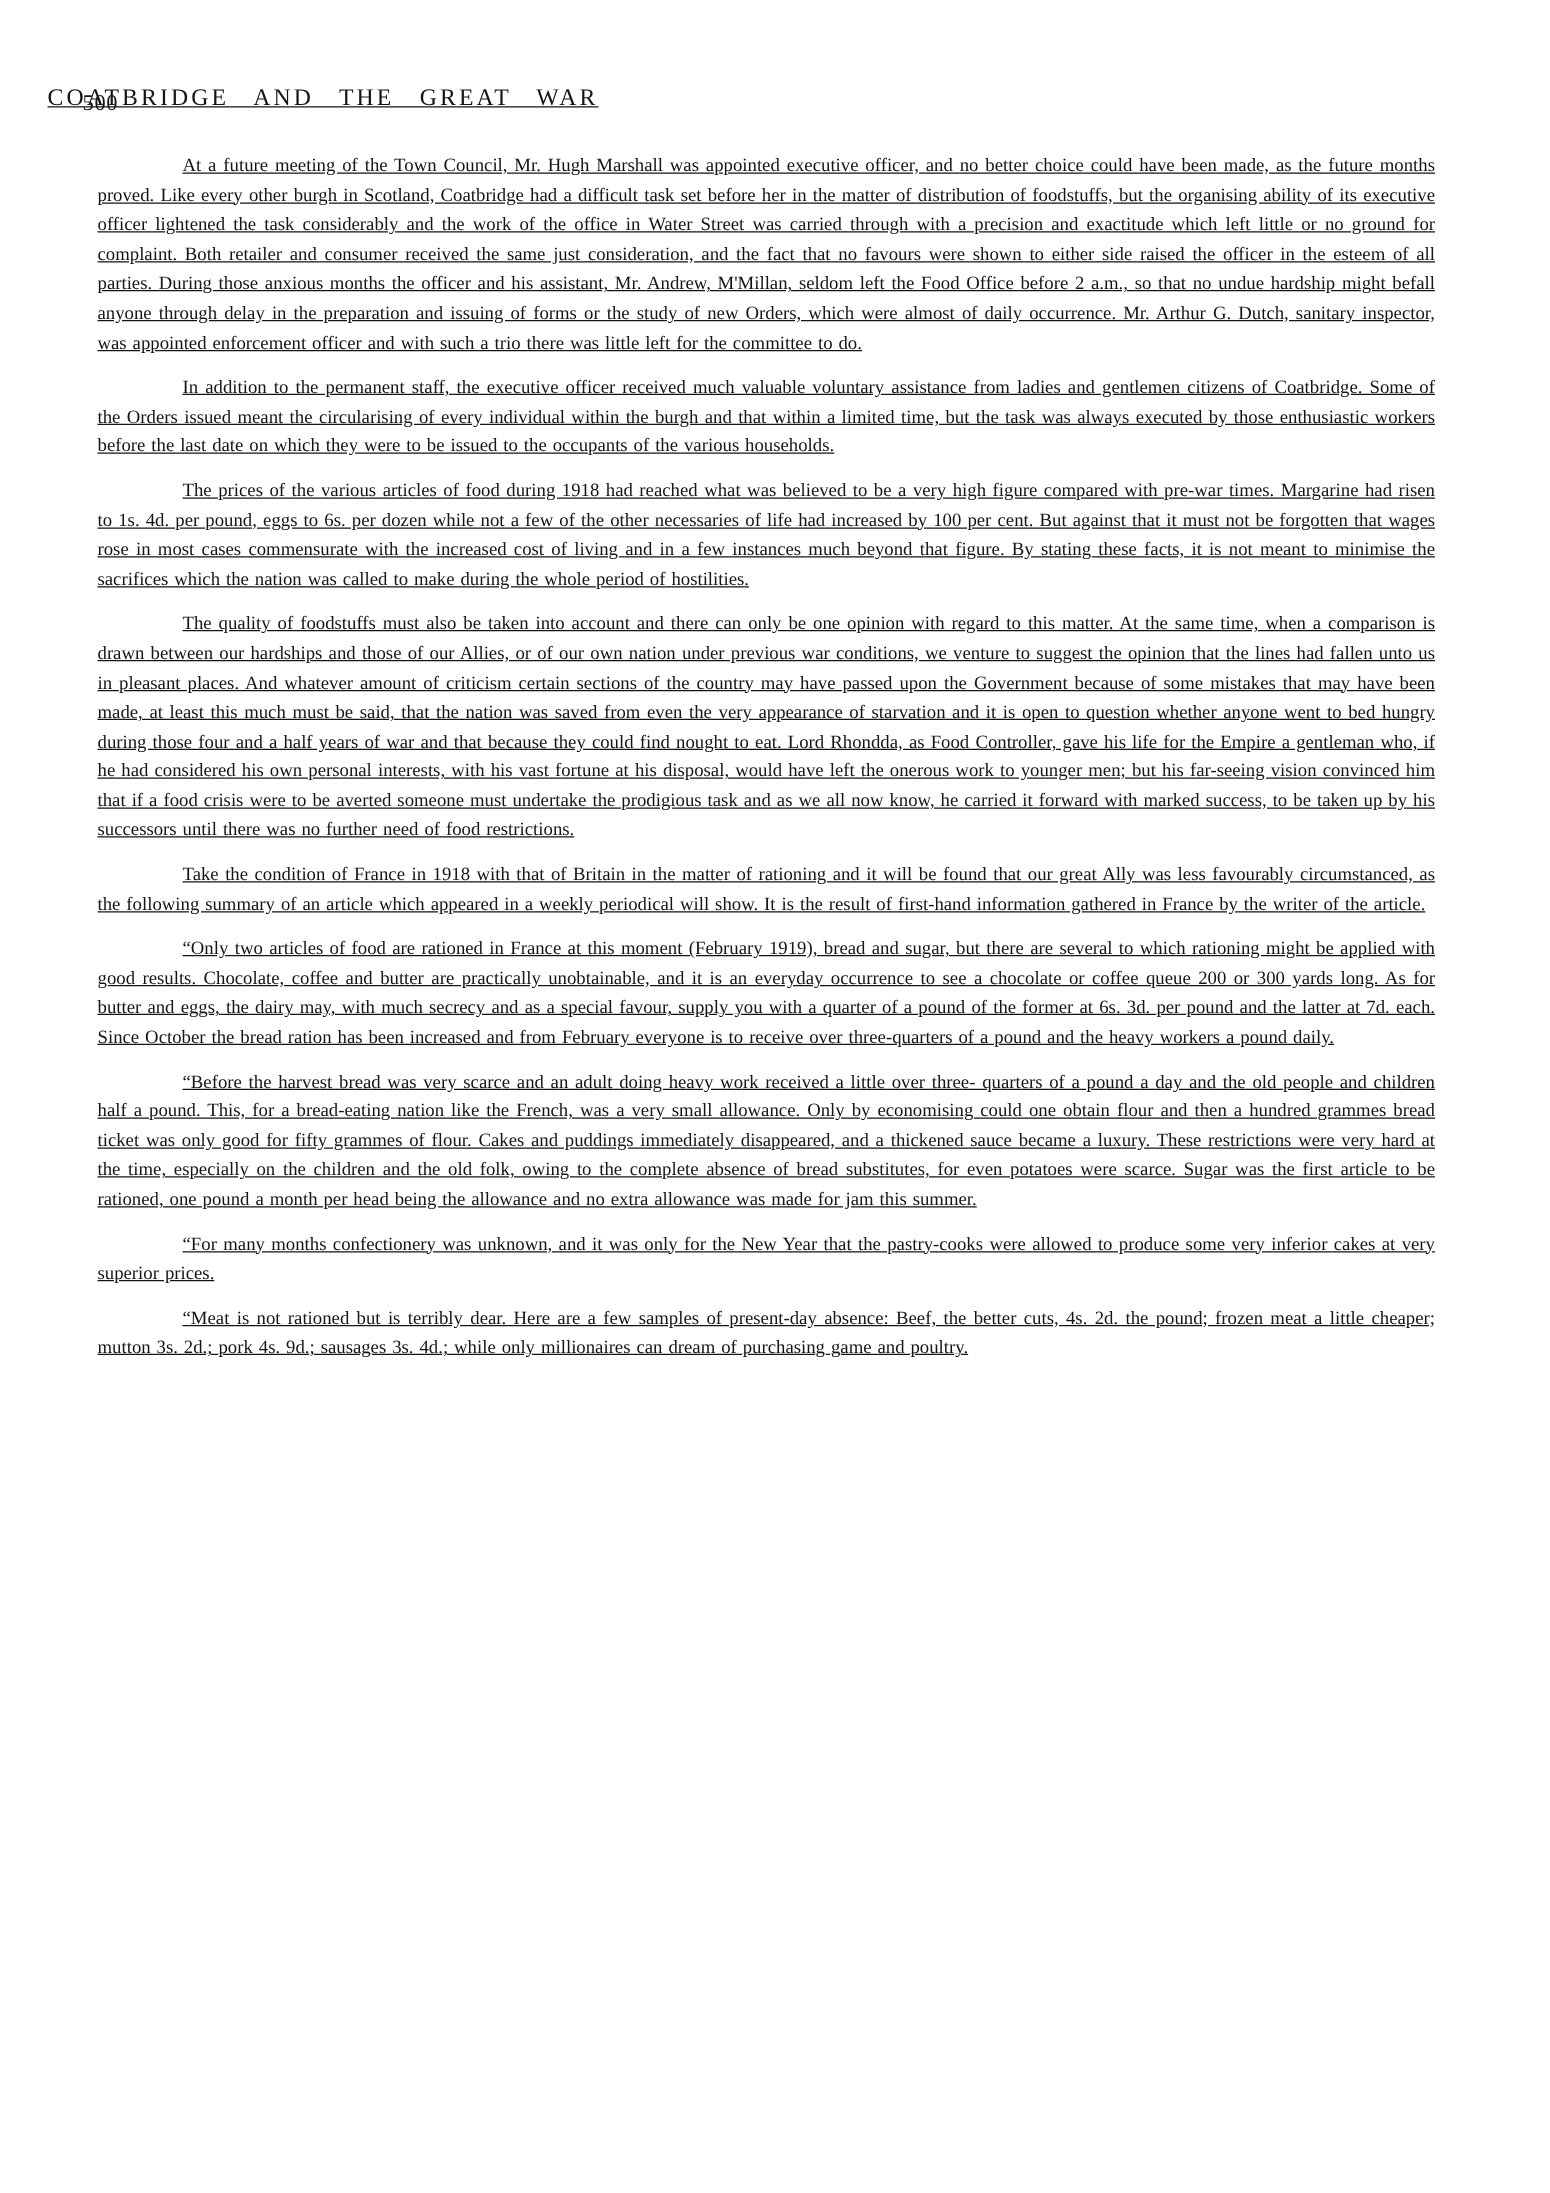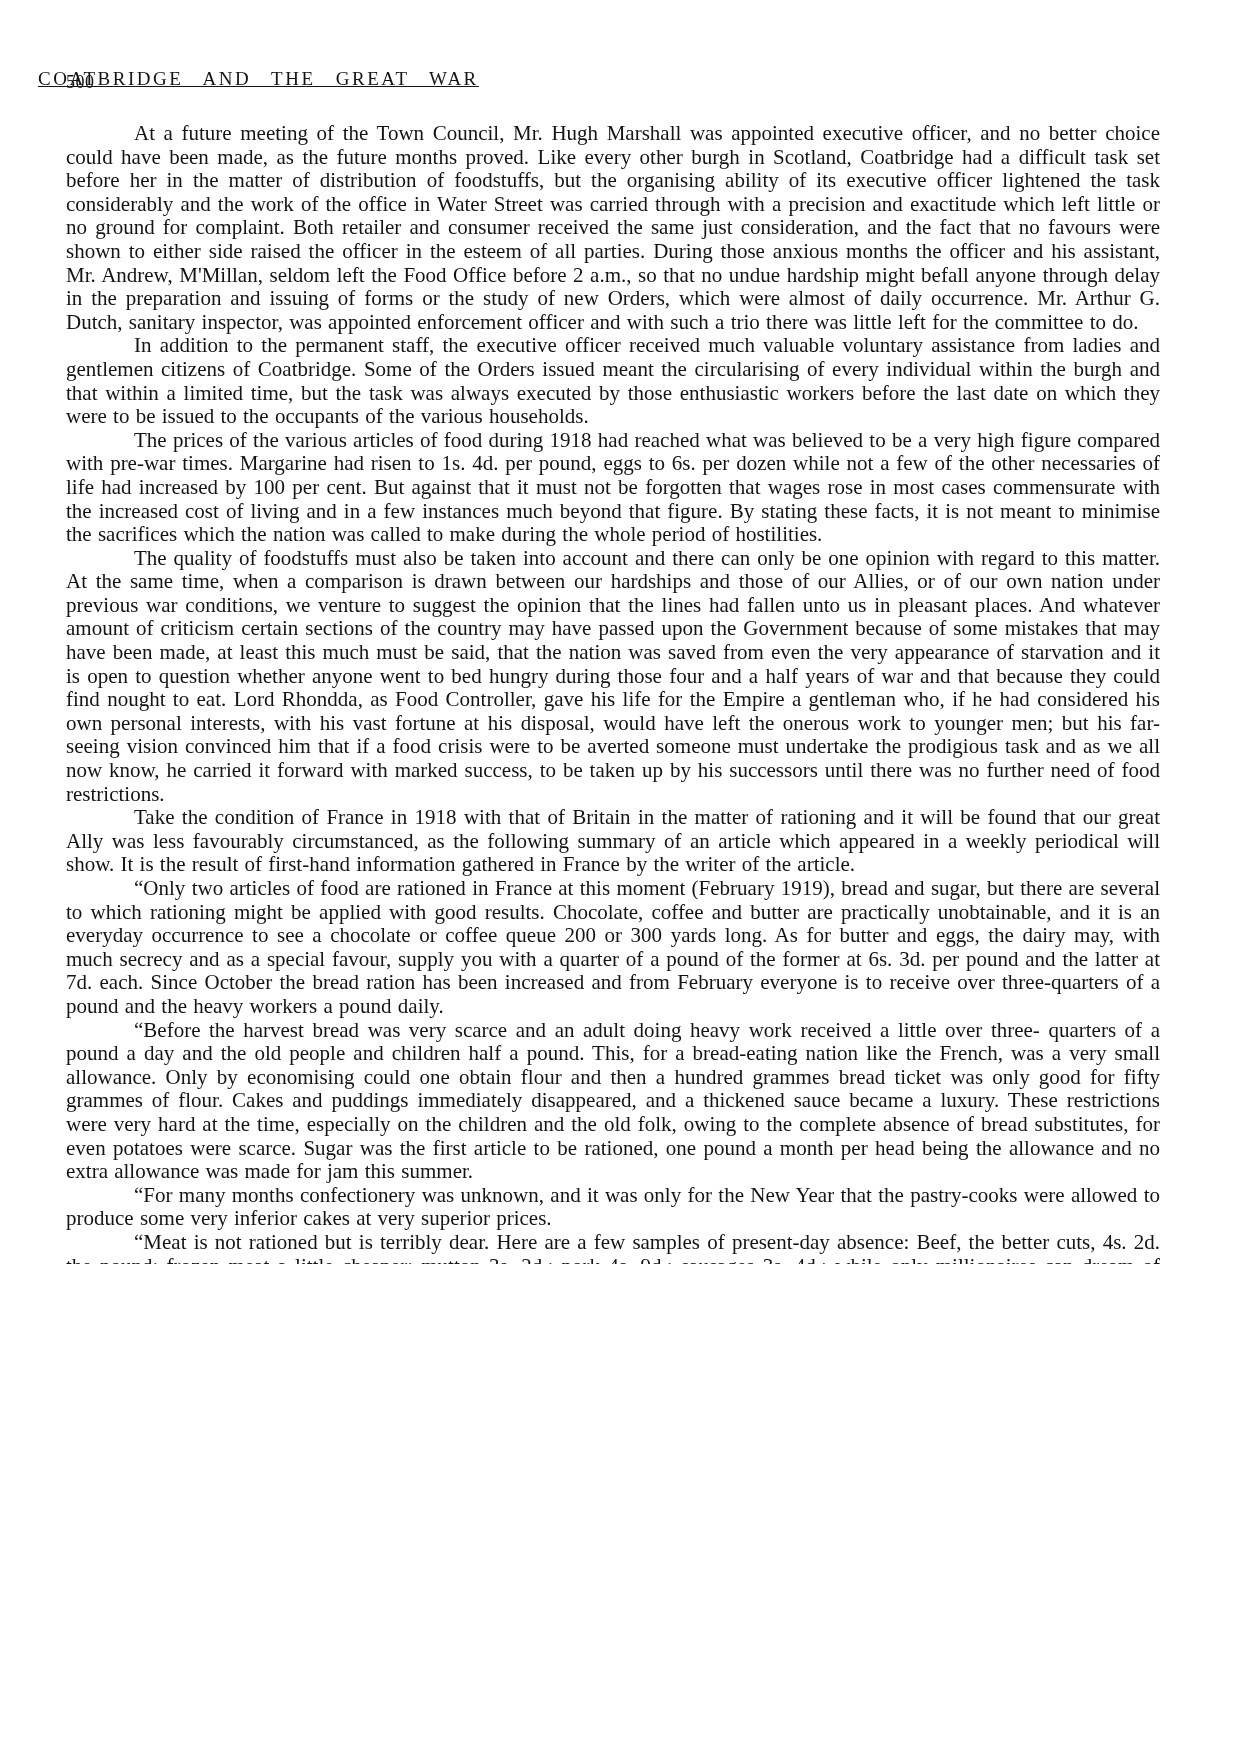--- a/index.html
+++ b/index.html
@@ -34,26 +34,27 @@
     letter-spacing: 2.5px;
     word-spacing: 13px;
     white-space: nowrap;
     transform: translateX(-28px);
     text-decoration: underline;
   }
   .page-body {
     margin-top: 24px;
   }
   .page-body p {
-    margin: 0;
+    margin: 12px;
     text-align: justify;
     text-indent: 68px;
-    font-size: 21px;
+    font-size: 15px;
     line-height: 23.6px;
     word-spacing: 1px;
+    text-decoration: underline;
   }
 </style>
 </head>
 <body>
 
 <div class="page">
   <div class="page-header">
     <span class="page-number">500</span>
     <div class="page-title">COATBRIDGE AND THE GREAT WAR</div>
   </div>

